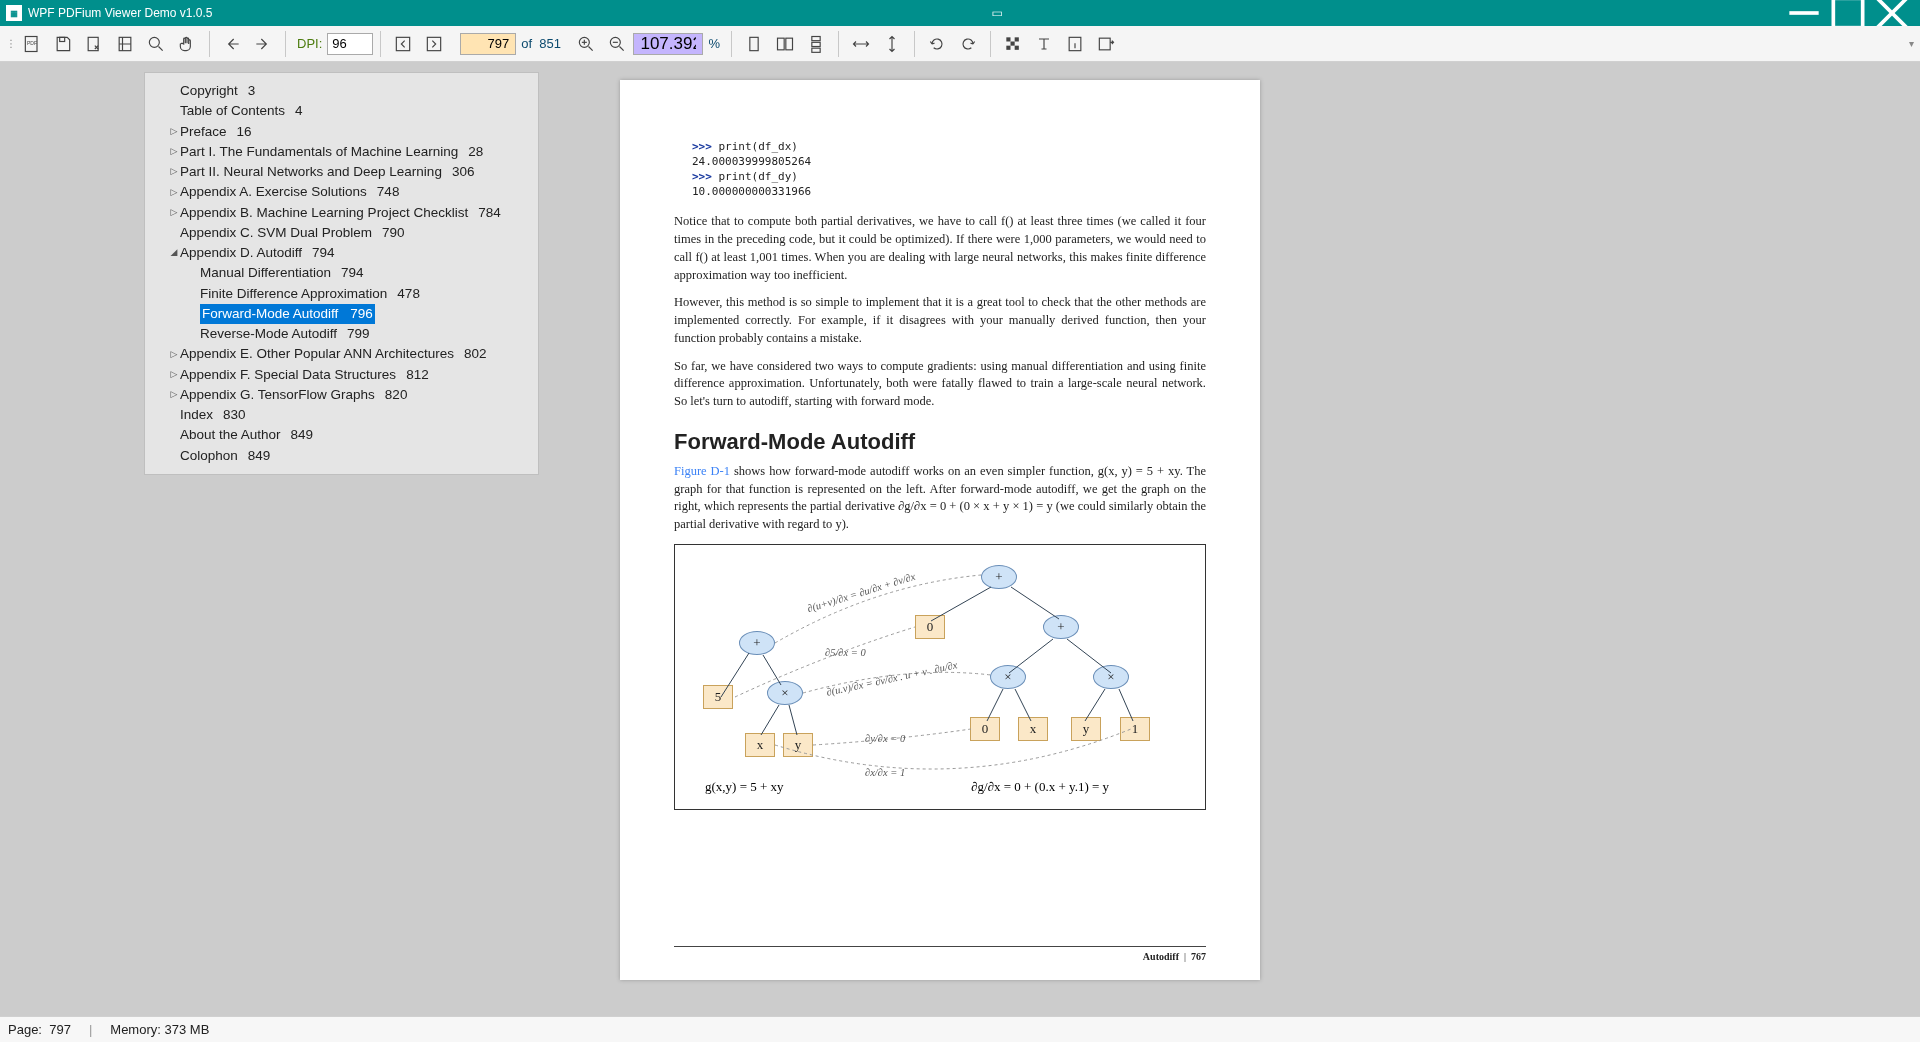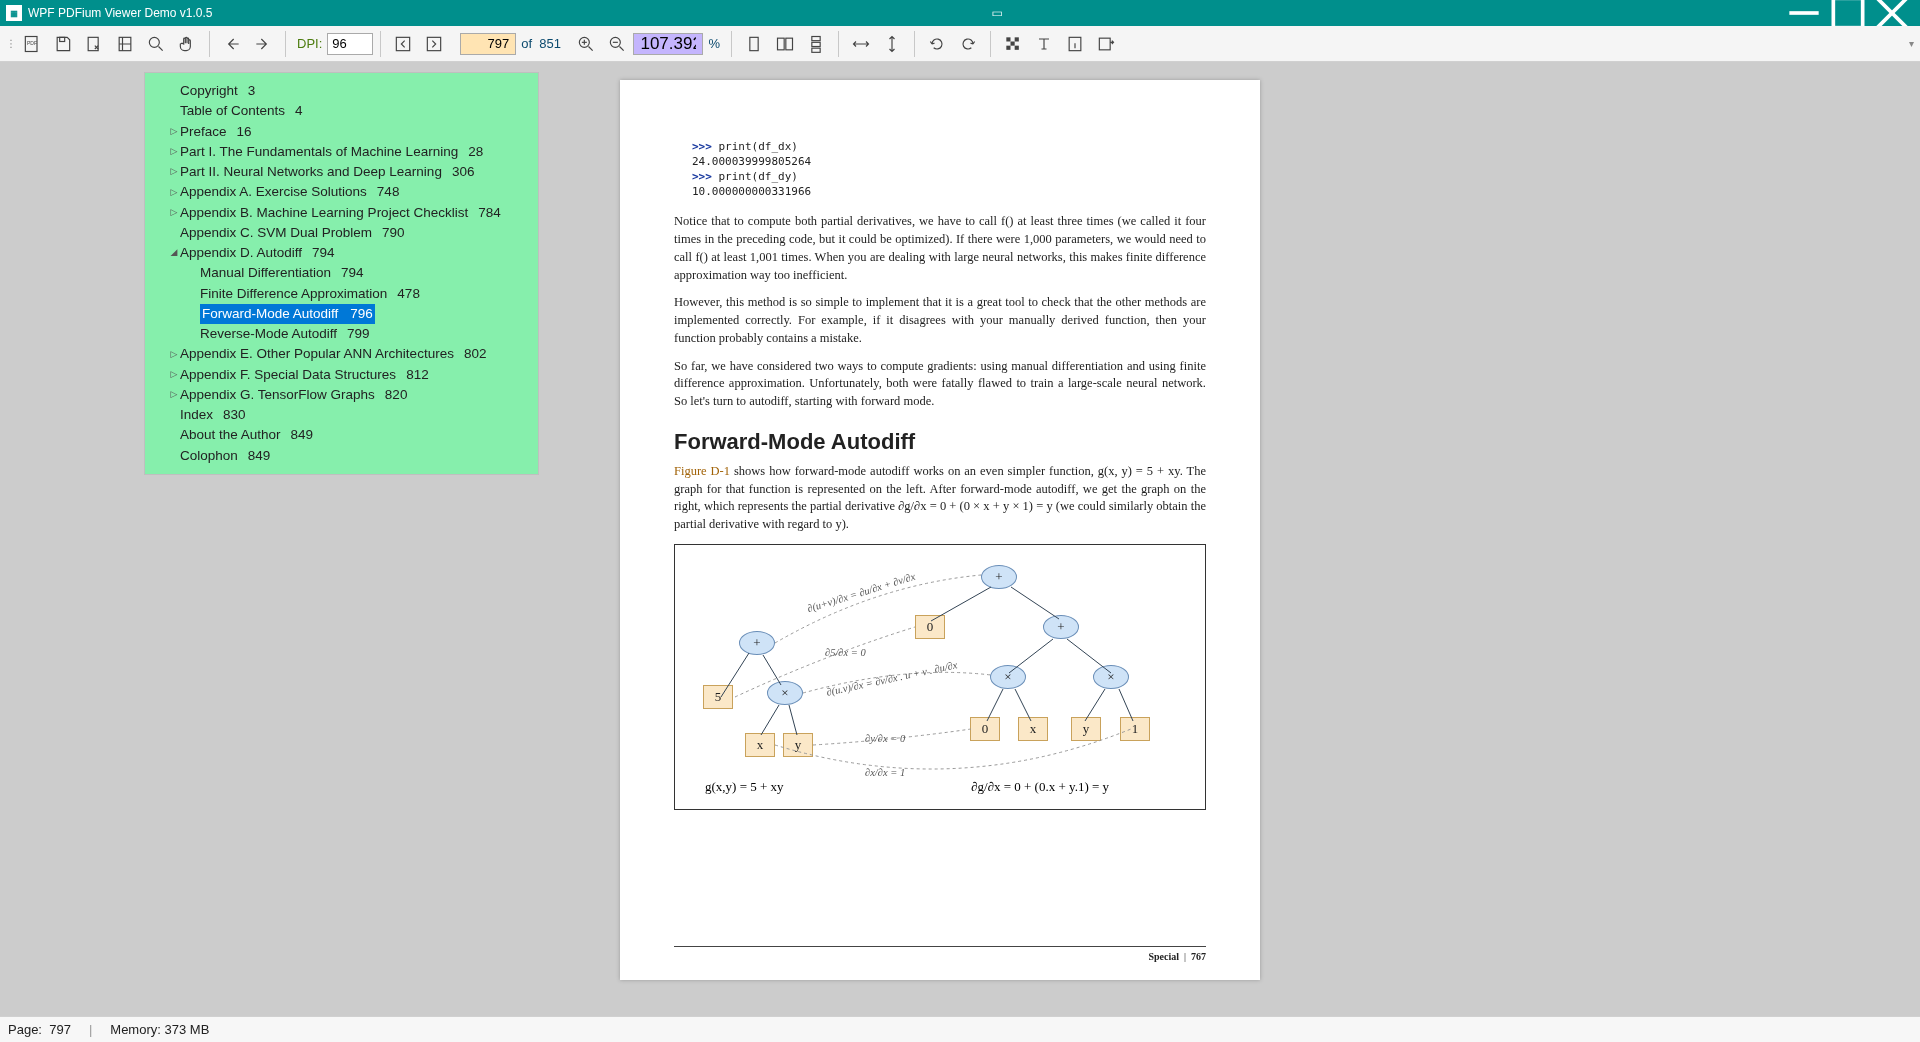--- a/index.html
+++ b/index.html
@@ -101,21 +101,21 @@
   background: #cccccc;
   position: relative;
   overflow: hidden;
 }
 
 .outline-panel {
   position: absolute;
   left: 144px;
   top: 10px;
   width: 395px;
-  background: #86efac;
+  background: #e5e5e5;
   border: 1px solid #bfbfbf;
   padding: 8px 14px 8px 8px;
   font-size: 13.5px;
   line-height: 1.5;
 }
 .outline-item {
   display: flex;
   align-items: center;
   padding: 0 2px;
   white-space: nowrap;
@@ -167,21 +167,21 @@
   text-align: justify;
   margin-bottom: 10px;
   line-height: 1.42;
 }
 .page-view .h2 {
   font-family: Arial, Helvetica, sans-serif;
   font-weight: bold;
   font-size: 22px;
   margin: 18px 0 8px;
 }
-.page-view .figref { color: #a16207; }
+.page-view .figref { color: #3b82f6; }
 .page-view .figure-box {
   border: 1px solid #333;
   height: 266px;
   position: relative;
   margin-top: 8px;
   background: linear-gradient(#fff,#fff);
 }
 .page-view .fig-caption {
   font-style: italic;
   font-size: 12px;
@@ -585,21 +585,21 @@
       <div class="fig-text small" style="left:130px; top:42px; transform:rotate(-17deg);">∂(u+v)/∂x = ∂u/∂x + ∂v/∂x</div>
       <div class="fig-text small" style="left:150px; top:102px;">∂5/∂x = 0</div>
       <div class="fig-text small" style="left:150px; top:128px; transform:rotate(-12deg);">∂(u.v)/∂x = ∂v/∂x . u + v . ∂u/∂x</div>
       <div class="fig-text small" style="left:190px; top:188px;">∂y/∂x = 0</div>
       <div class="fig-text small" style="left:190px; top:222px;">∂x/∂x = 1</div>
       <div class="fig-text bold" style="left:30px; top:234px;">g(x,y) = 5 + xy</div>
       <div class="fig-text bold" style="left:296px; top:234px;">∂g/∂x = 0 + (0.x + y.1) = y</div>
     </div>
 
     <div class="footer">
-      <b>Special</b>&nbsp;&nbsp;|&nbsp;&nbsp;<b>767</b>
+      <b>Autodiff</b>&nbsp;&nbsp;|&nbsp;&nbsp;<b>767</b>
     </div>
   </div>
 
 </div>
 
 <div class="statusbar">
   <span>
     <span>Page:</span>&nbsp;&nbsp;<span>797</span>
   </span>
   <span class="sep2">|</span>

